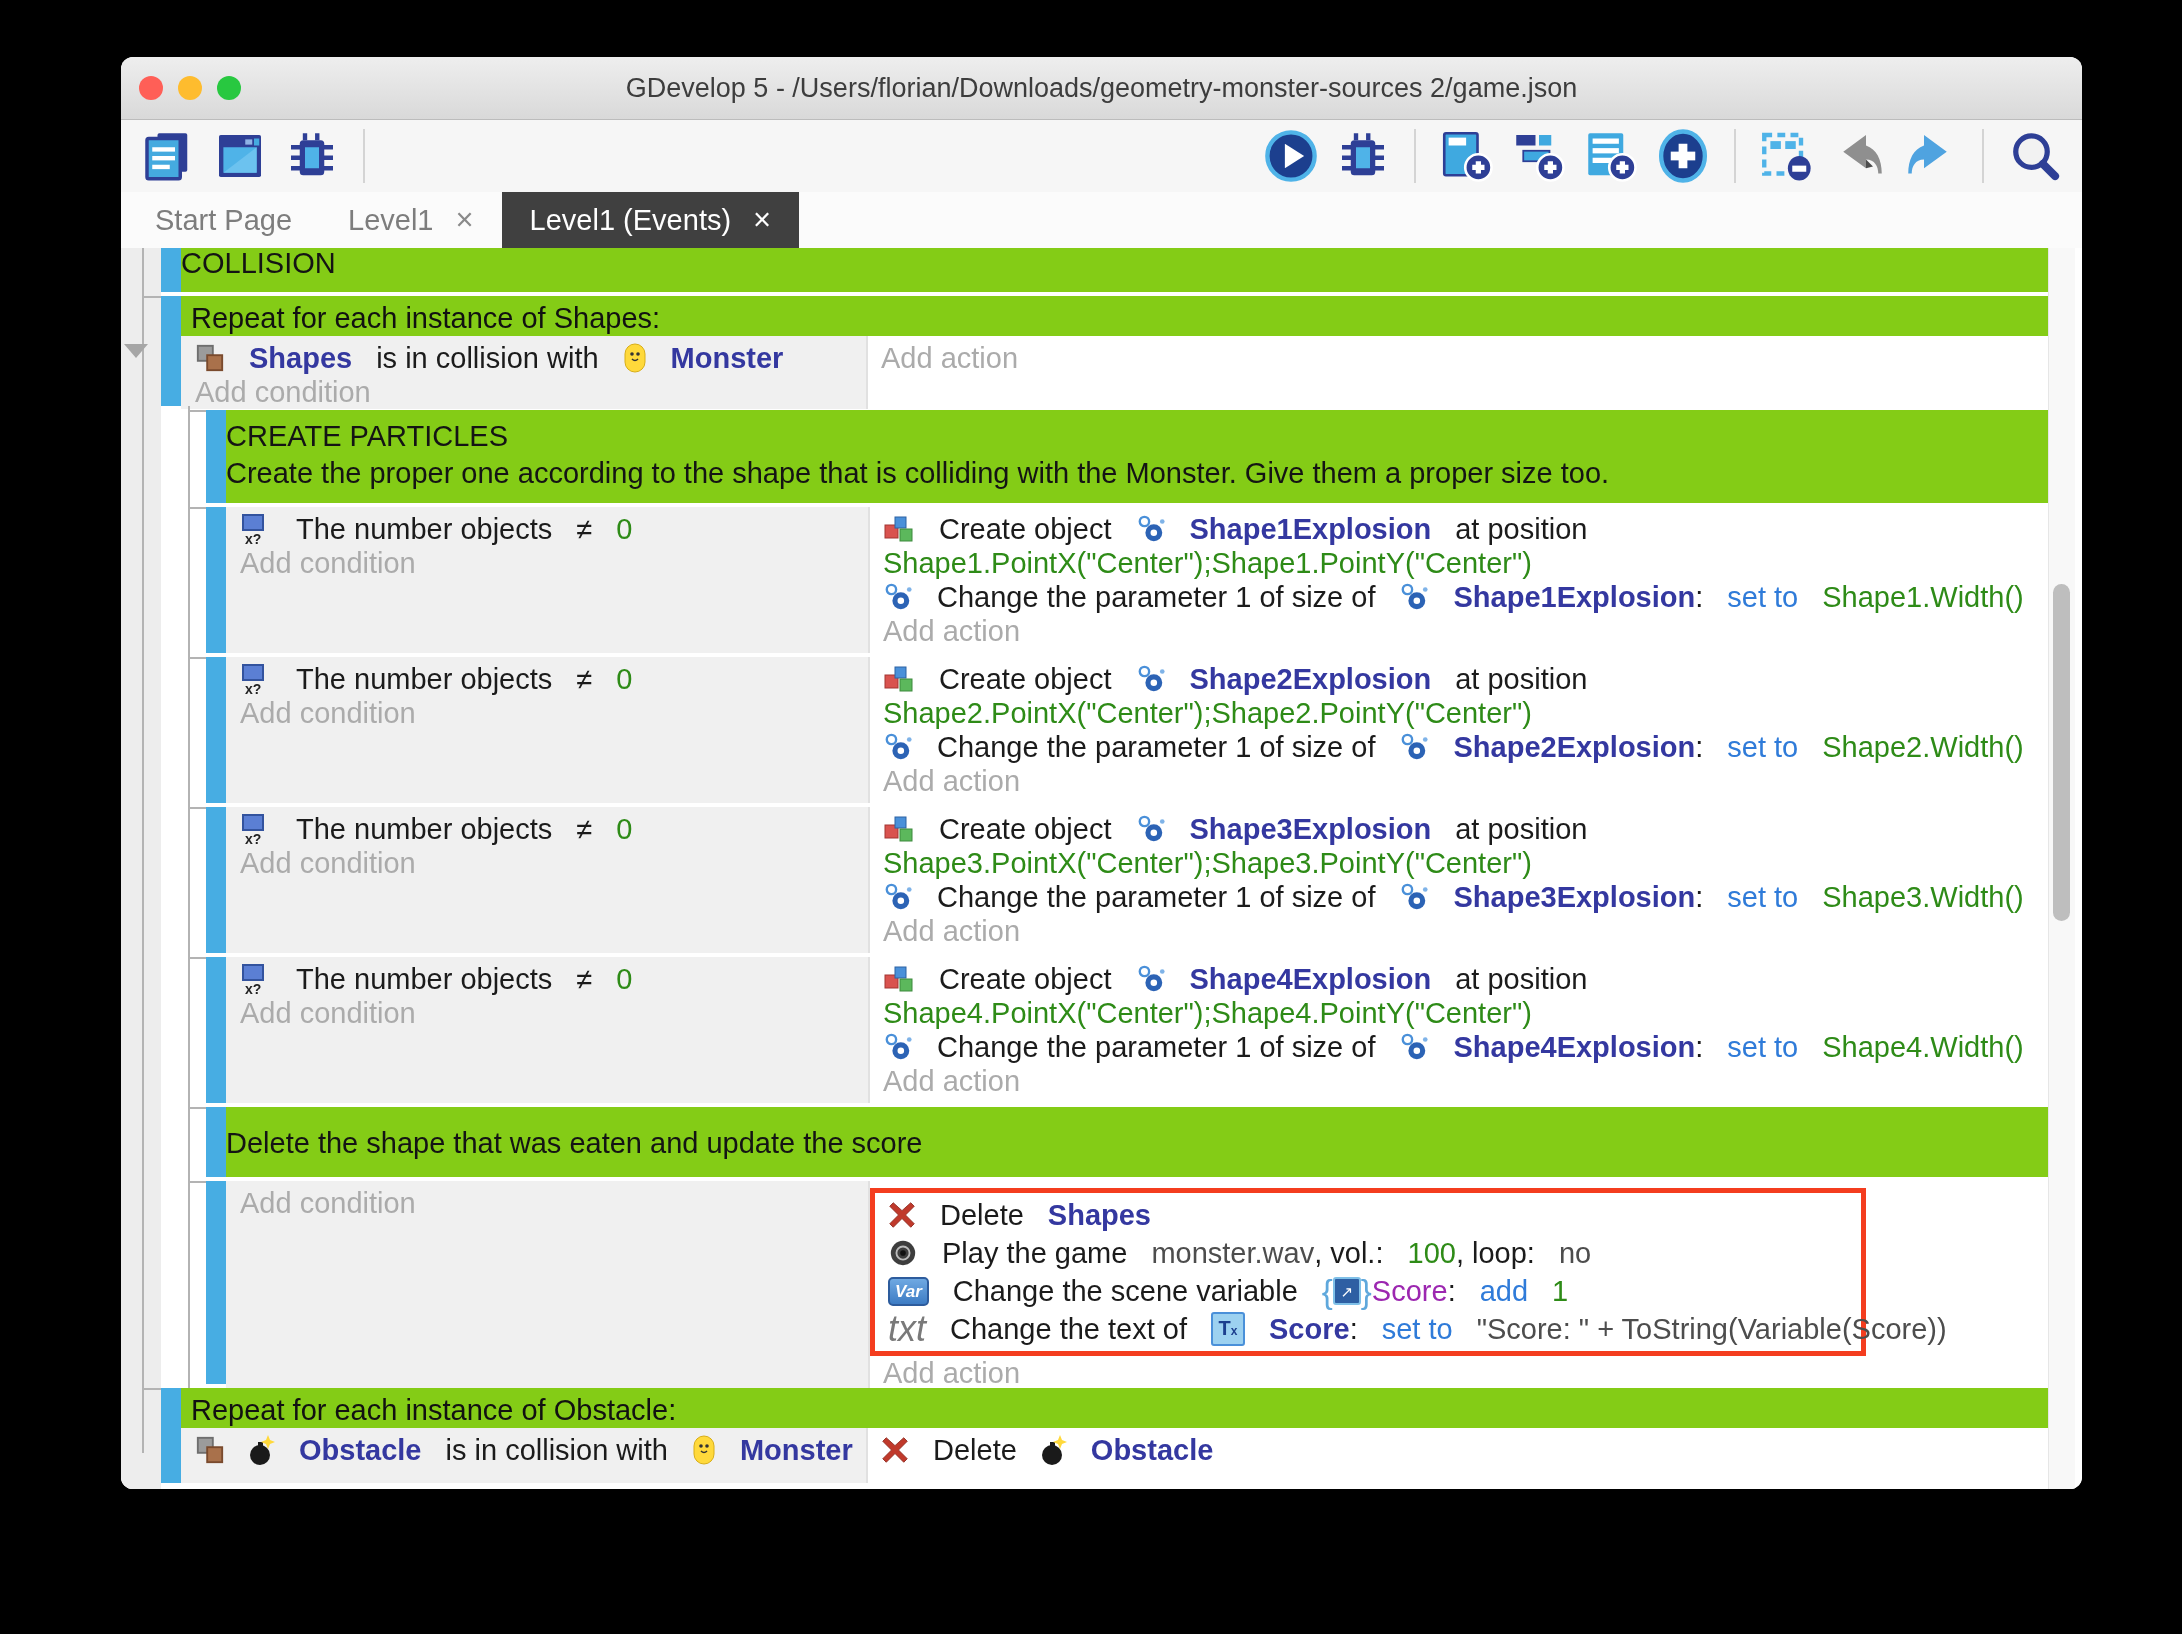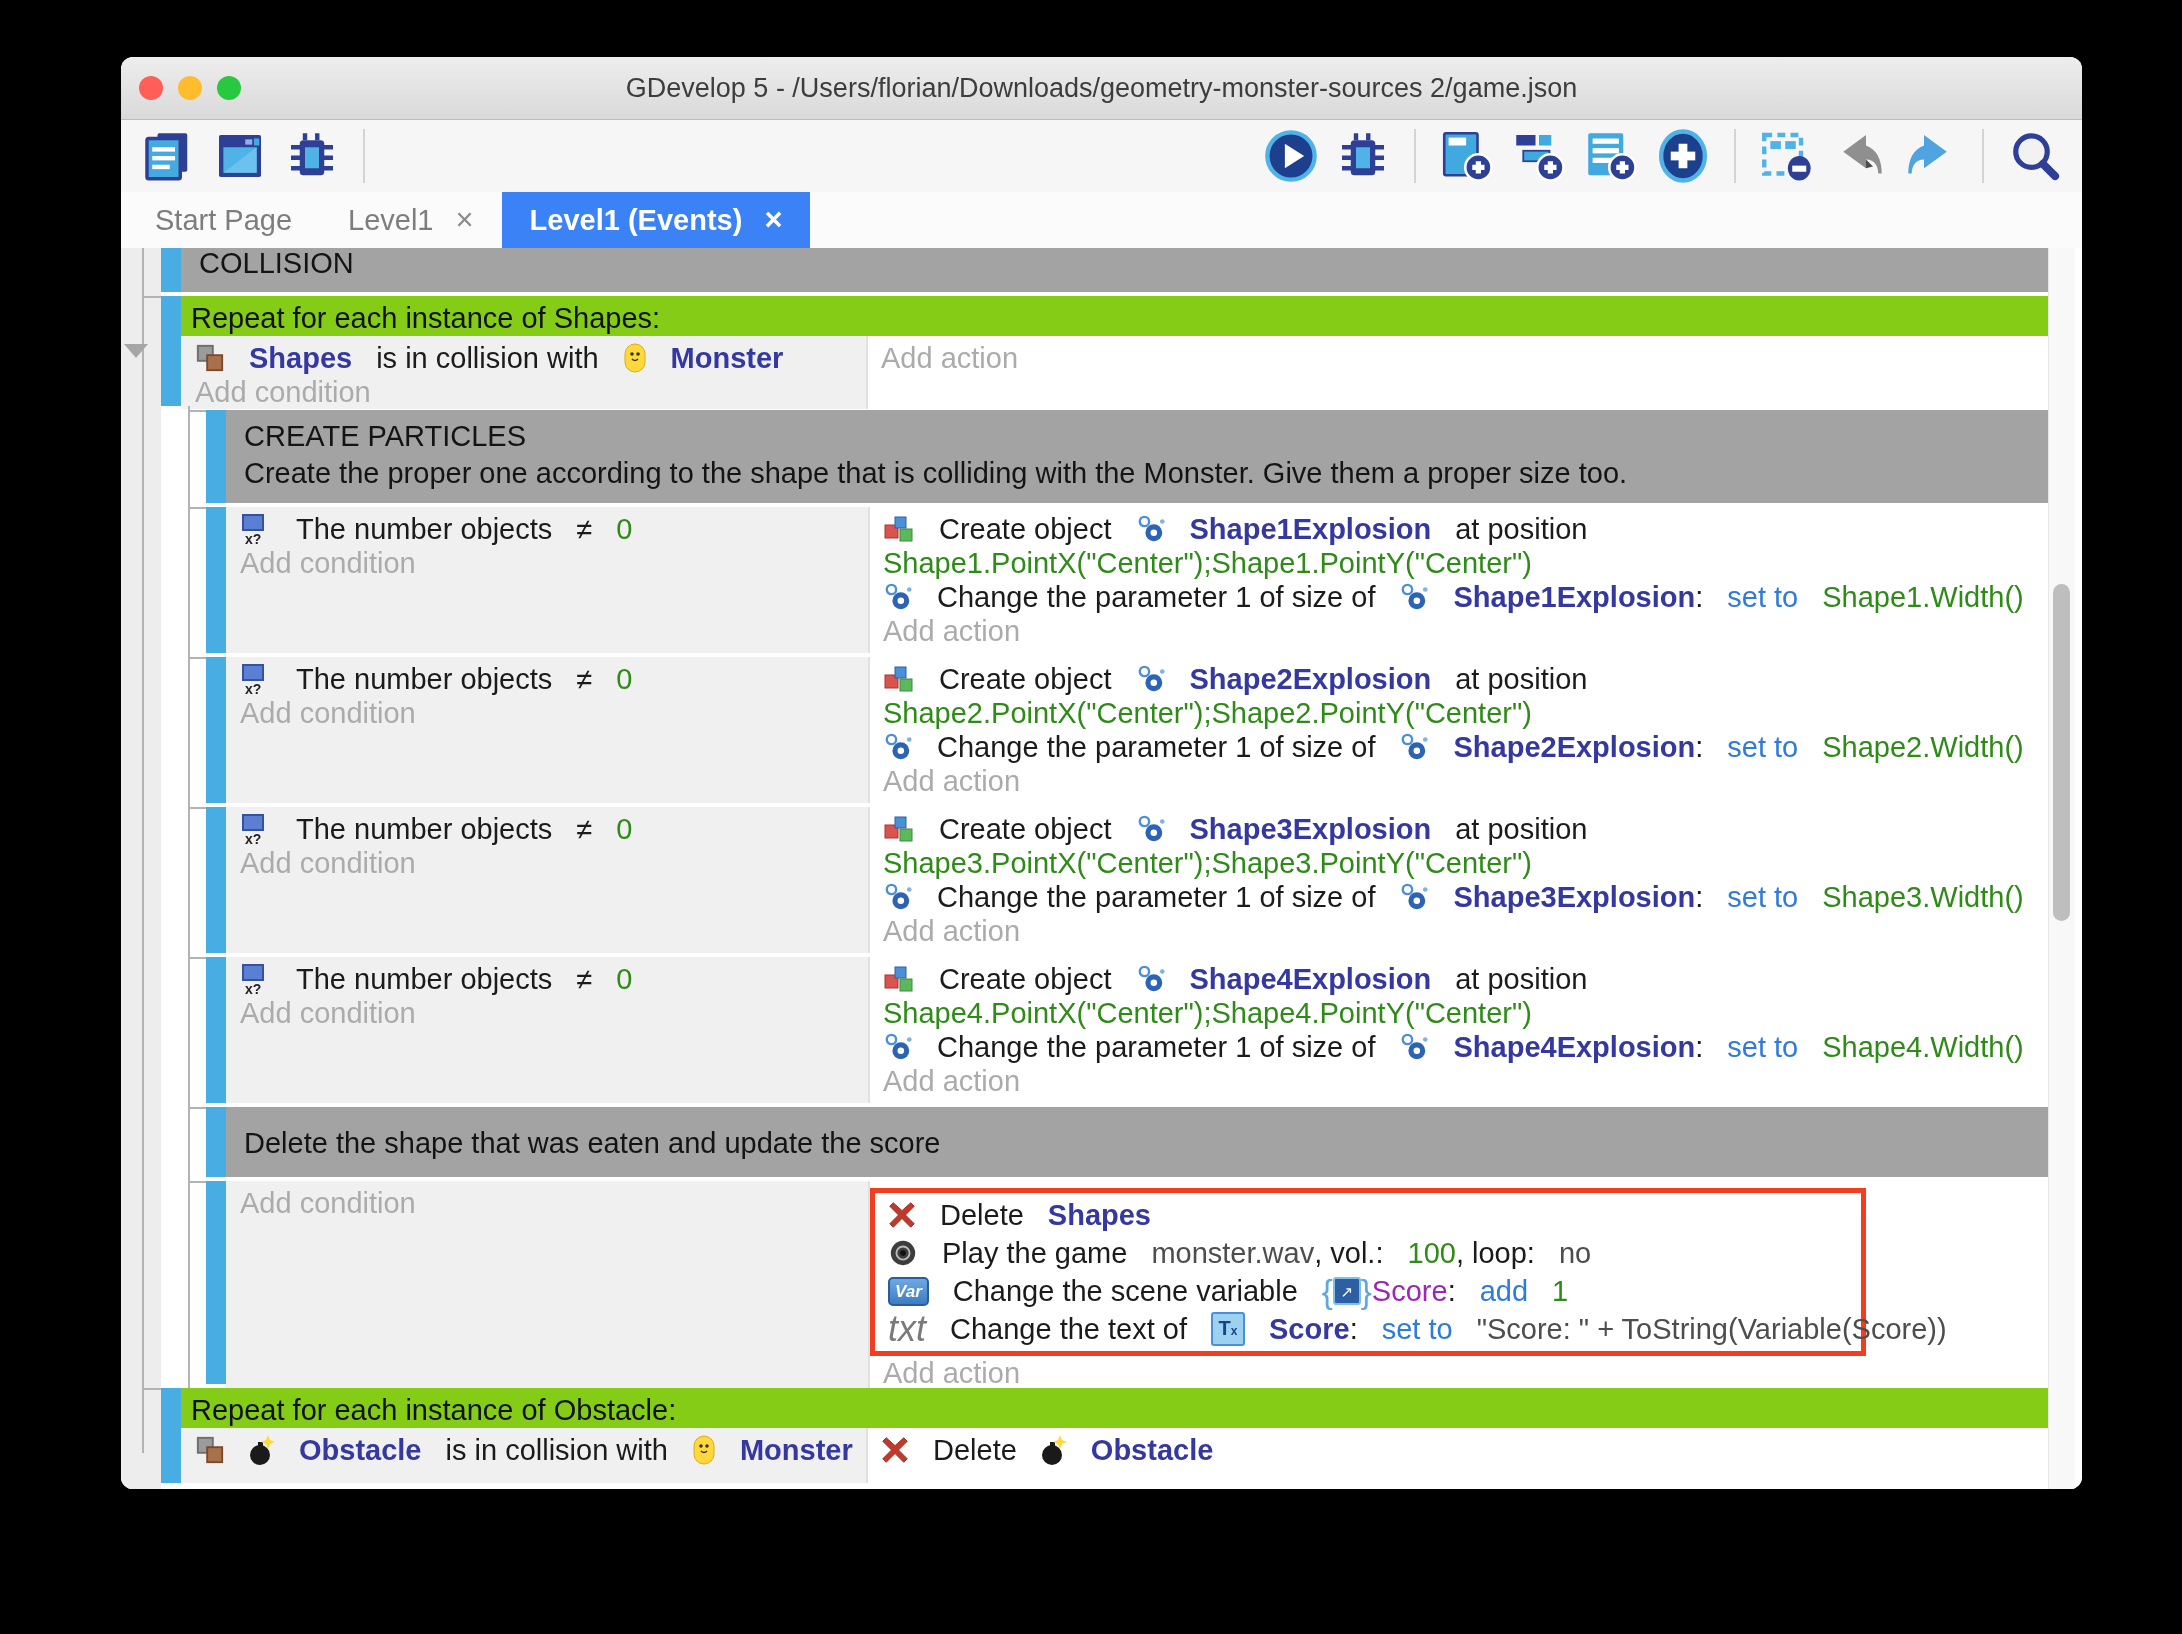--- a/index.html
+++ b/index.html
@@ -20,36 +20,36 @@
            padding:0 16px;}
   .tb-group{display:flex;align-items:center;gap:10px;}
   .tb-icon{width:62px;height:62px;display:flex;align-items:center;justify-content:center;cursor:pointer;}
   .tb-icon svg{width:56px;height:56px;display:block;}
   .tb-sep{width:2px;height:54px;background:#d4d4d4;margin:0 10px;}
 
   
   .tabbar{height:56px;background:#fbfbfb;display:flex;align-items:stretch;padding-left:6px;}
   .tab{display:flex;align-items:center;gap:22px;padding:0 28px;font-size:29px;color:#7d7d7d;}
   .tab .close{font-size:31px;color:#8a8a8a;}
-  .tab.active{background:#3b82f6;color:#fff;font-weight:bold;}
+  .tab.active{background:#404040;color:#fff;}
   .tab.active .close{color:#fff;}
 
   
   .events{position:relative;height:1242px;background:#fff;overflow:hidden;}
   .gutter{position:absolute;left:0;top:0;width:40px;height:100%;background:#ededed;}
   .trunk{position:absolute;left:21px;top:0;width:2px;height:1205px;background:#b3b3b3;}
   .expander{position:absolute;left:3px;top:96px;width:0;height:0;
             border-left:12px solid transparent;border-right:12px solid transparent;
             border-top:14px solid #a6a6a6;}
 
   .row{position:relative;display:flex;margin-left:40px;width:1887px;}
   .row::before{content:'';position:absolute;left:-18px;top:0;width:18px;height:2px;background:#b3b3b3;}
   .row.no-tick::before{display:none;}
   .bar{width:20px;background:#47ade3;flex:0 0 20px;}
-  .comment-body{flex:1;background:#a3a3a3;padding-left:18px;}
+  .comment-body{flex:1;background:#84cc16;}
   .comment-line{font-size:29px;color:#141414;line-height:34px;}
 
   .ev-body{flex:1;display:flex;flex-direction:column;background:#84cc16;}
   .ev-header{font-size:29px;color:#111;line-height:34px;padding:5px 0 1px 10px;}
   .ev-cols{display:flex;flex:1;}
   .cond{background:#f0f0f0;border-right:2px solid #e1e1e1;padding-top:5px;}
   .cond.top{width:685px;flex:0 0 685px;}
   .cond.sub{width:642px;flex:0 0 642px;}
   .act{flex:1;background:#fff;padding-top:5px;}
 

